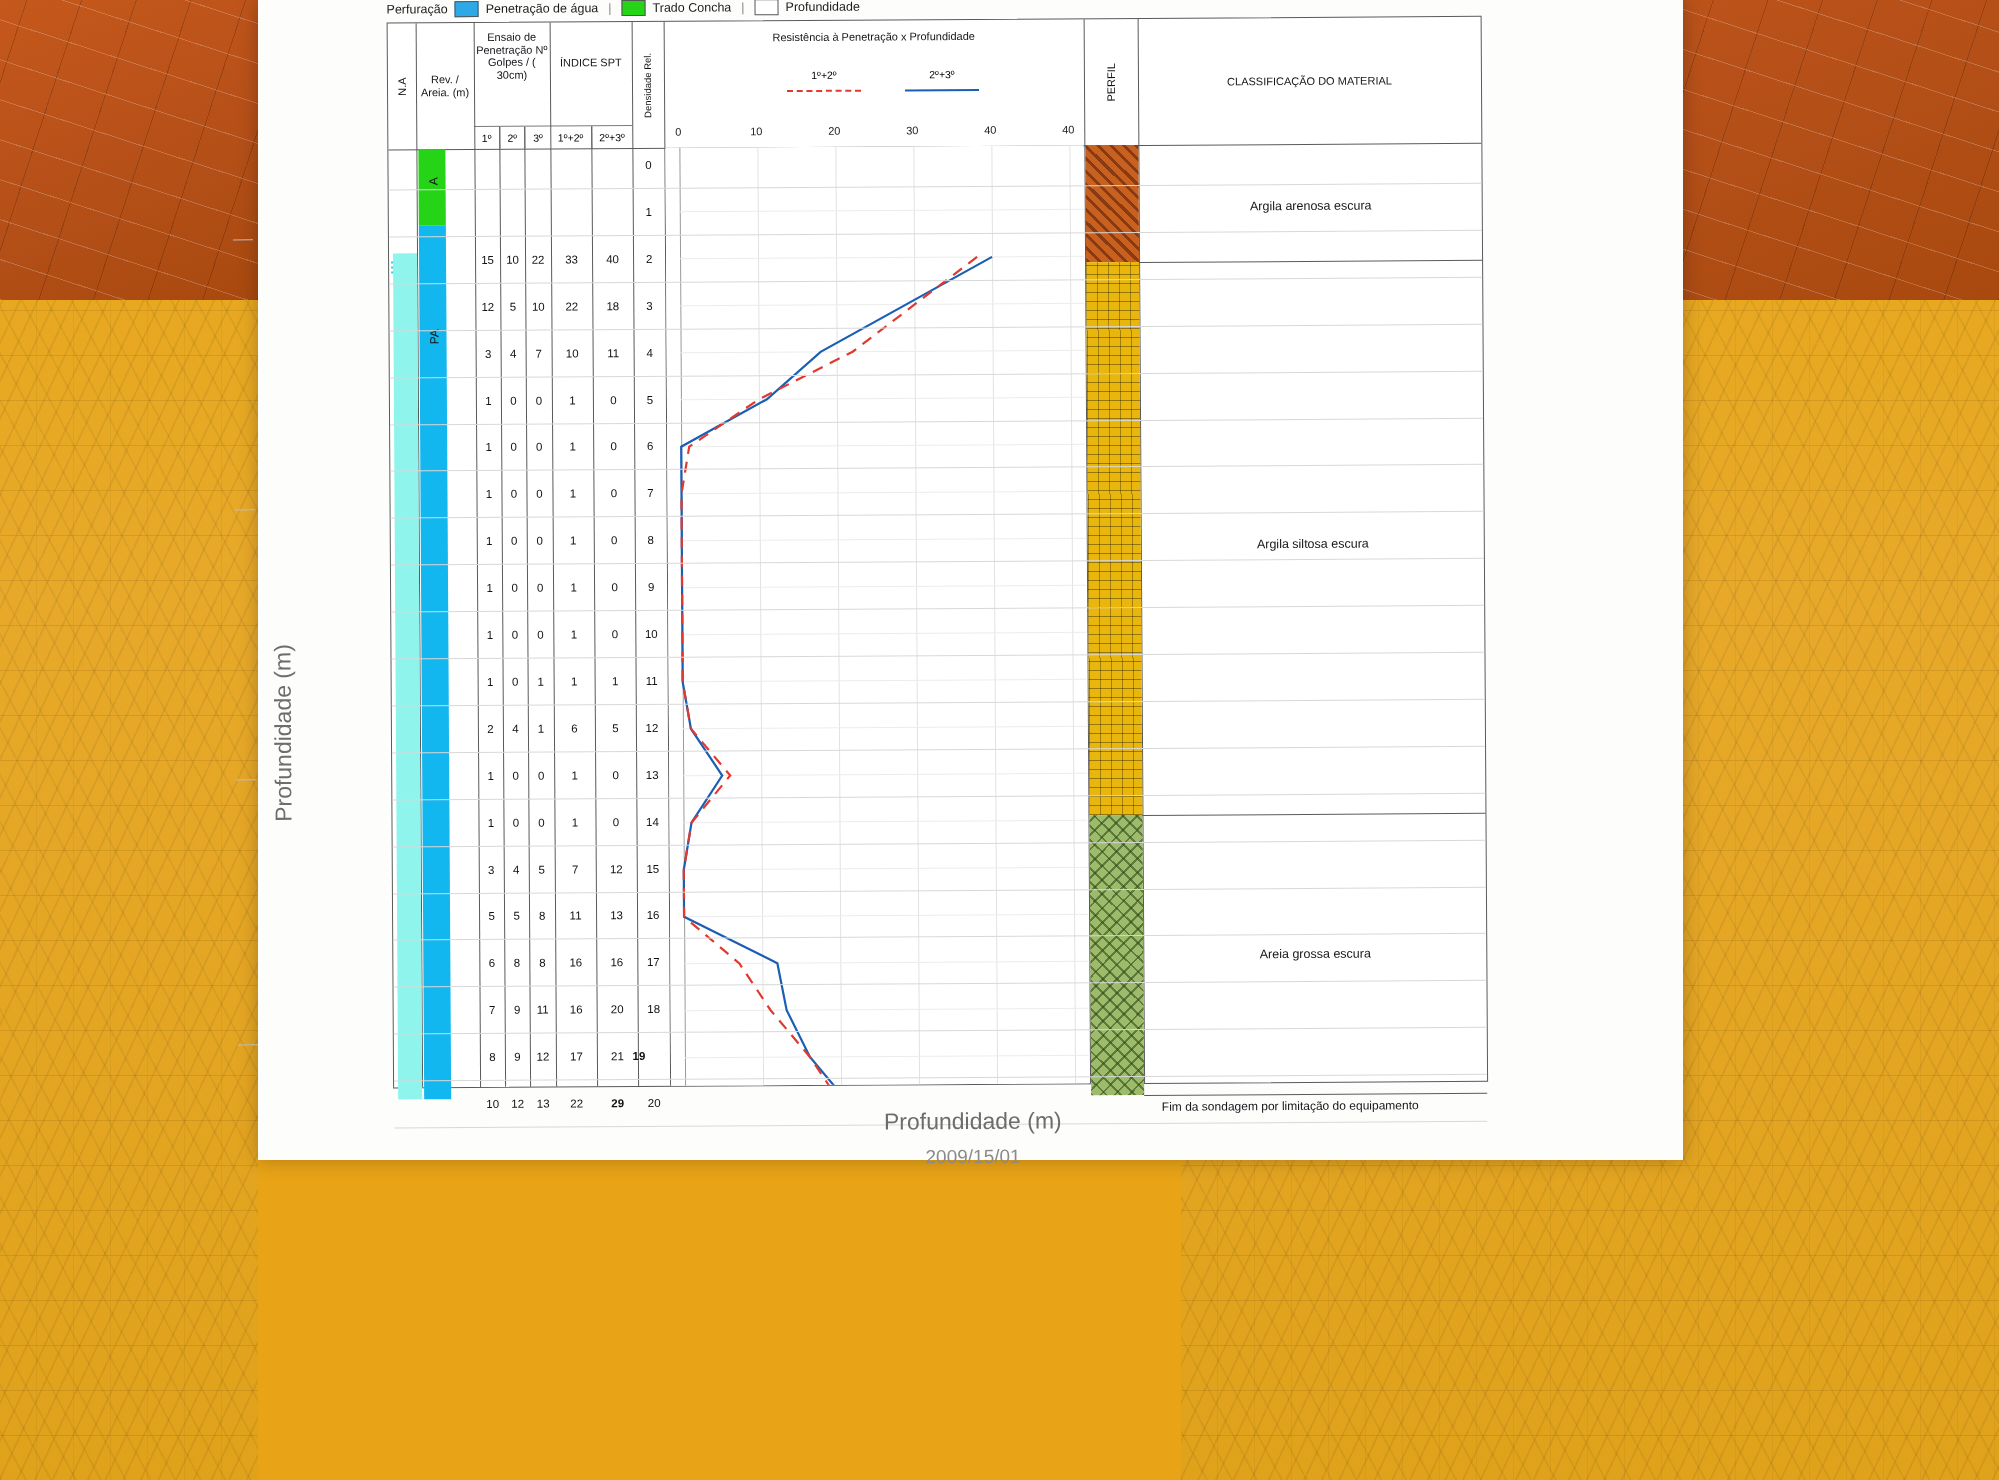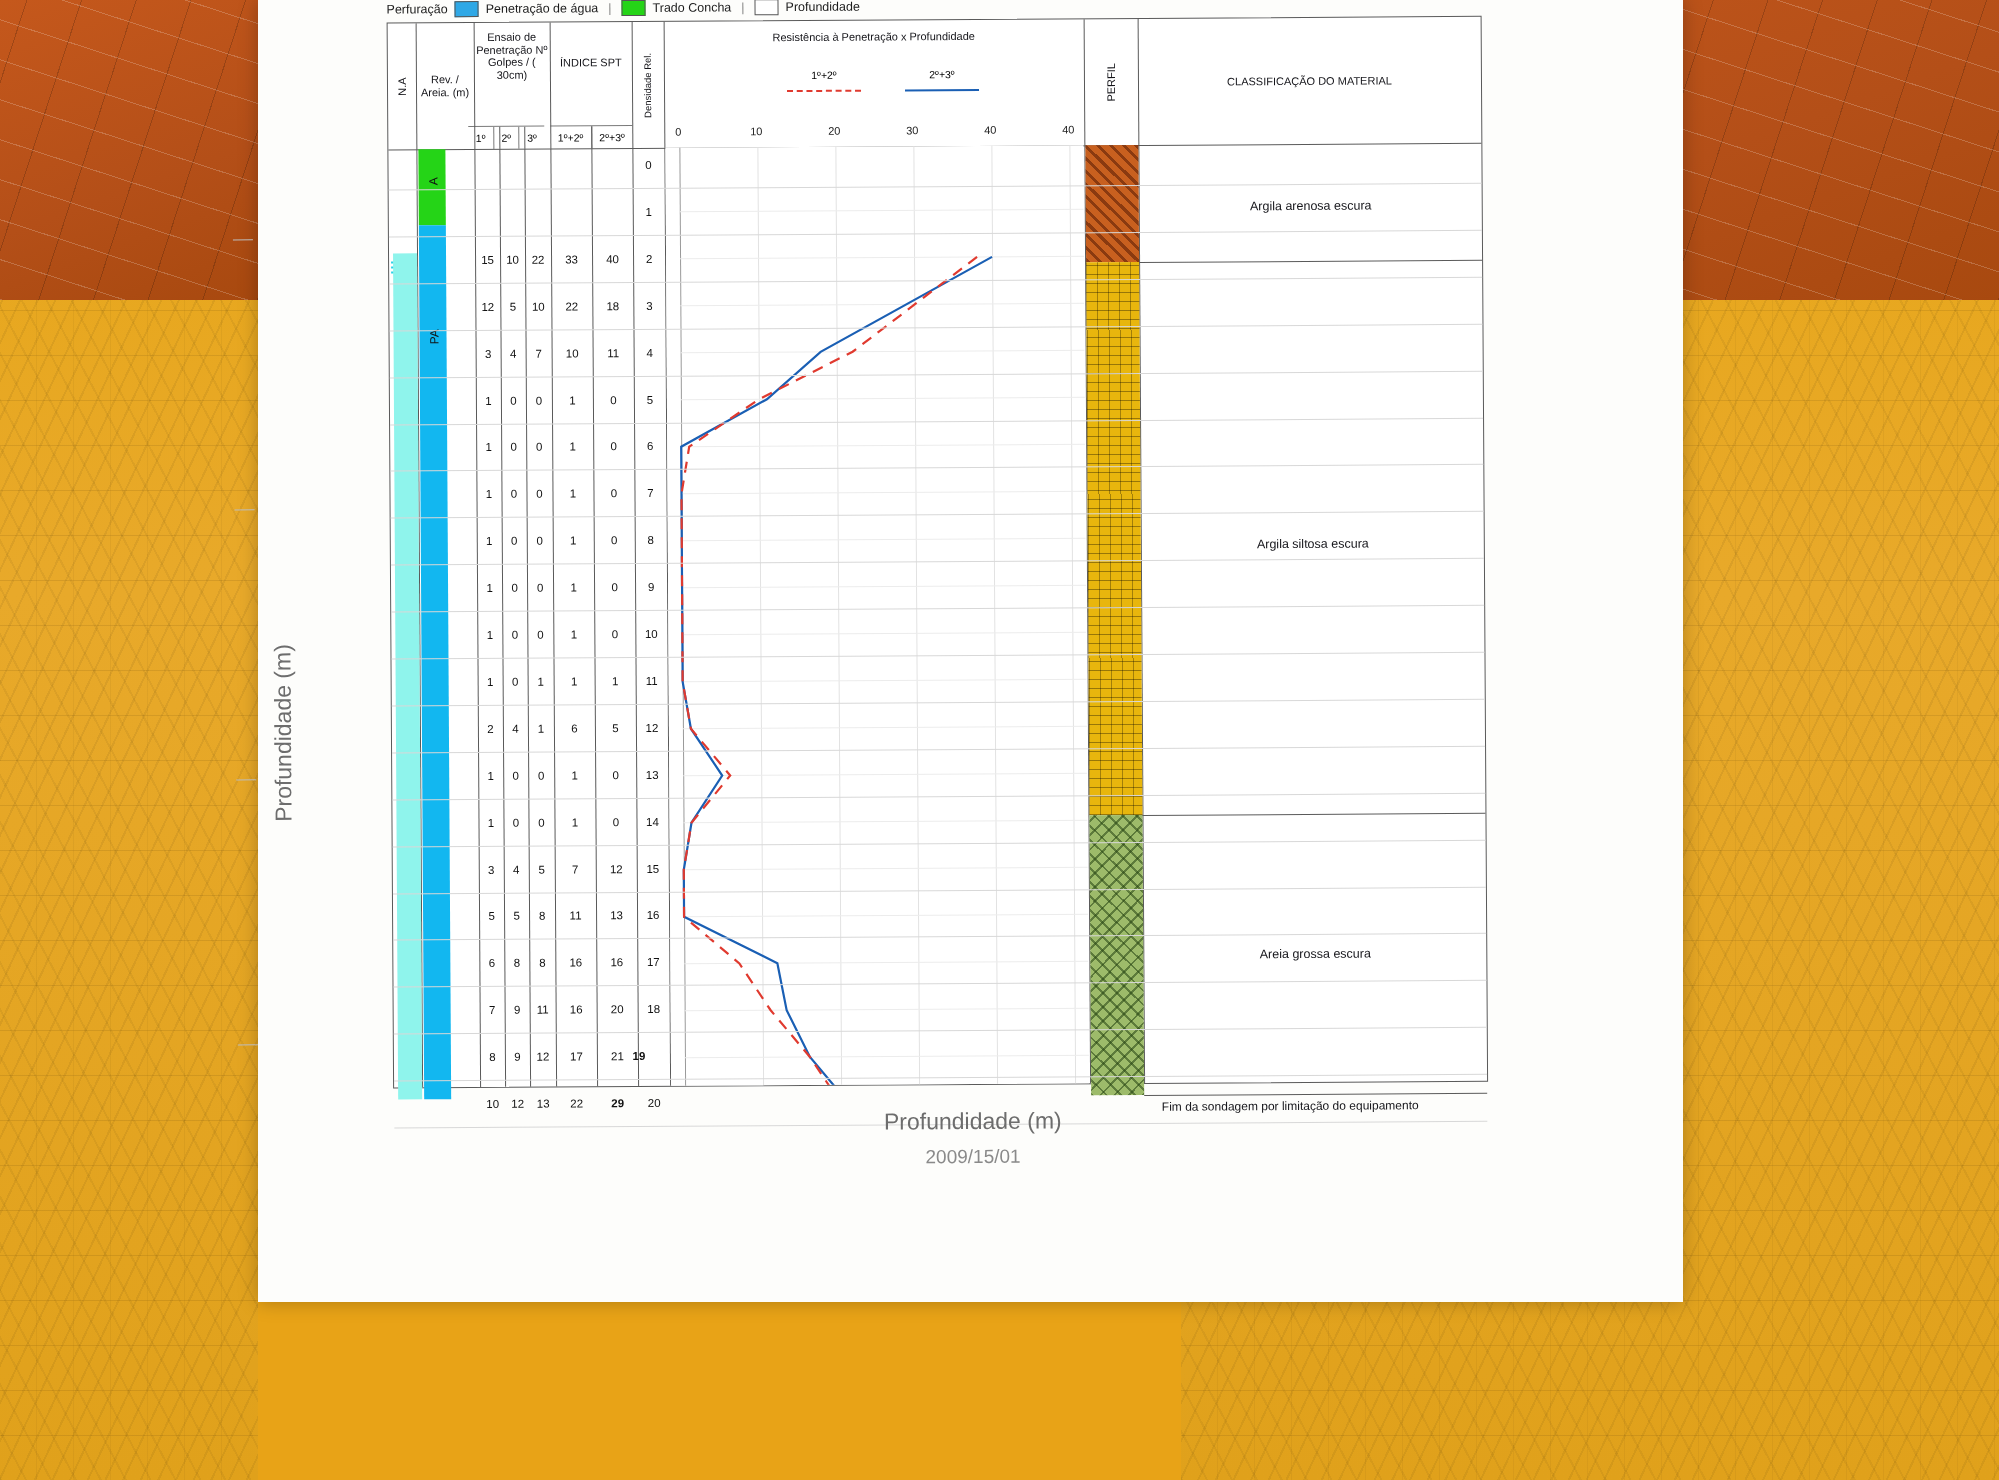--- a/index.html
+++ b/index.html
@@ -30,21 +30,21 @@
   .scribbles{
     position:absolute;inset:0;
     opacity:.55;
     background-image:
       repeating-linear-gradient(0deg, rgba(60,40,10,.0) 0 44px, rgba(60,40,10,.20) 44px 45px),
       repeating-linear-gradient(90deg, rgba(60,40,10,.0) 0 36px, rgba(60,40,10,.10) 36px 37px);
     pointer-events:none;
   }
   
   .sheet{
-    position:absolute;left:258px;top:0;width:1425px;height:1302px;
+    position:absolute;left:258px;top:0;width:1425px;height:1160px;
     background:#fdfdfb;
     box-shadow:0 0 18px rgba(0,0,0,.25);
   }
   .sheet-inner{
     position:absolute;left:0;top:0;width:1425px;height:1480px;
     transform:rotate(-0.35deg);
     transform-origin:50% 50%;
   }
   
   .legend{
@@ -186,21 +186,21 @@
 
     <div class="hdr">
       <div class="hdrcell c-na">
             <span class="vert">N.A</span>
           </div>
       <div class="hdrcell c-rev">Rev. / Areia. (m)</div>
 
       <div class="hdrcell c-ens" style="align-items:flex-start;padding-top:8px;">
         <span>Ensaio de Penetração Nº Golpes / ( 30cm)</span>
       </div>
-      <div class="sub" style="left:80px;width:76px;justify-content:flex-end;">
+      <div class="sub" style="left:86px;width:76px;justify-content:flex-end;">
         <div>1º</div>
         <div>2º</div>
         <div>3º</div>
       </div>
 
       <div class="hdrcell c-spt" style="align-items:flex-start;padding-top:34px;">
         <span>ÍNDICE SPT</span>
       </div>
       <div class="sub" style="left:162px;width:82px;">
         <div>1º+2º</div>

